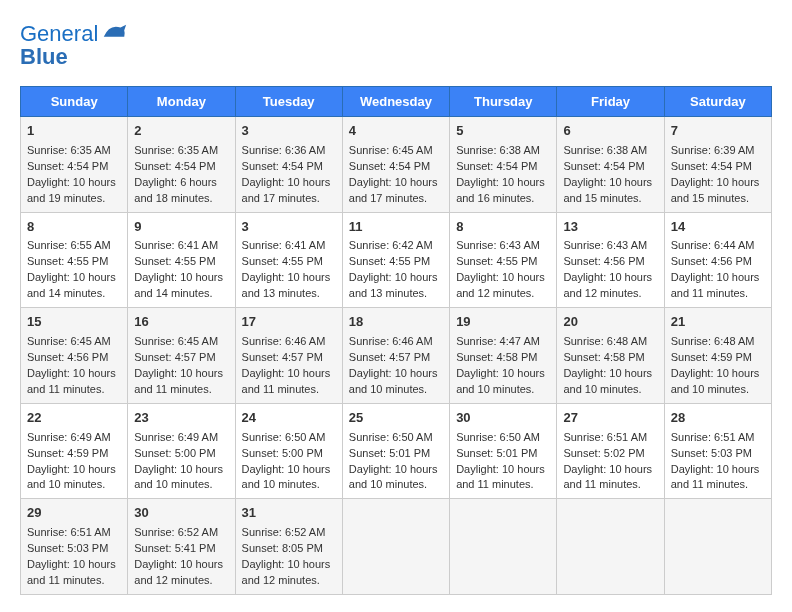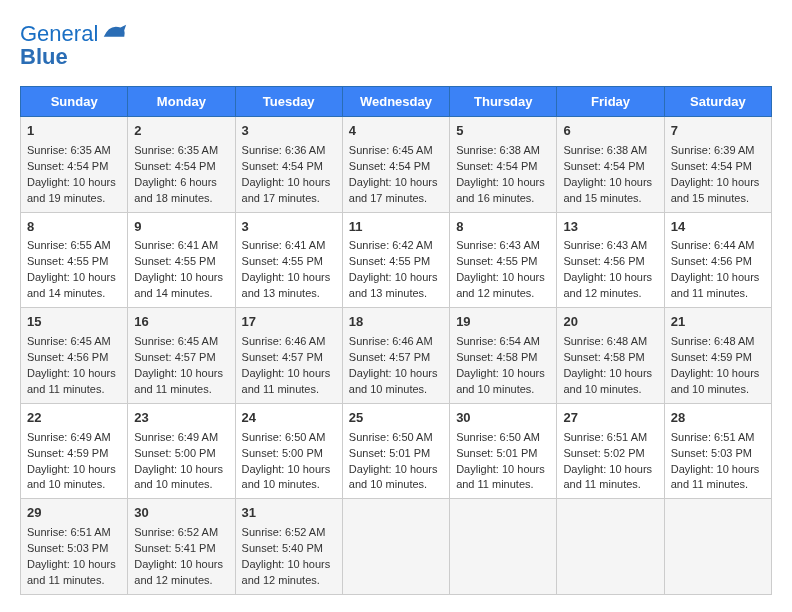--- a/index.html
+++ b/index.html
@@ -137,36 +137,36 @@
         <td><span class="day-num">11</span><span>Sunrise: 6:42 AM</span><br><span>Sunset: 4:55 PM</span><br><span>Daylight: 10 hours and 13 minutes.</span></td>
         <td><span class="day-num">8</span><span>Sunrise: 6:43 AM</span><br><span>Sunset: 4:55 PM</span><br><span>Daylight: 10 hours and 12 minutes.</span></td>
         <td><span class="day-num">13</span><span>Sunrise: 6:43 AM</span><br><span>Sunset: 4:56 PM</span><br><span>Daylight: 10 hours and 12 minutes.</span></td>
         <td><span class="day-num">14</span><span>Sunrise: 6:44 AM</span><br><span>Sunset: 4:56 PM</span><br><span>Daylight: 10 hours and 11 minutes.</span></td>
       </tr>
       <tr>
         <td><span class="day-num">15</span><span>Sunrise: 6:45 AM</span><br><span>Sunset: 4:56 PM</span><br><span>Daylight: 10 hours and 11 minutes.</span></td>
         <td><span class="day-num">16</span><span>Sunrise: 6:45 AM</span><br><span>Sunset: 4:57 PM</span><br><span>Daylight: 10 hours and 11 minutes.</span></td>
         <td><span class="day-num">17</span><span>Sunrise: 6:46 AM</span><br><span>Sunset: 4:57 PM</span><br><span>Daylight: 10 hours and 11 minutes.</span></td>
         <td><span class="day-num">18</span><span>Sunrise: 6:46 AM</span><br><span>Sunset: 4:57 PM</span><br><span>Daylight: 10 hours and 10 minutes.</span></td>
-        <td><span class="day-num">19</span><span>Sunrise: 6:54 AM</span><br><span>Sunset: 4:58 PM</span><br><span>Daylight: 10 hours and 10 minutes.</span></td>
+        <td><span class="day-num">19</span><span>Sunrise: 4:47 AM</span><br><span>Sunset: 4:58 PM</span><br><span>Daylight: 10 hours and 10 minutes.</span></td>
         <td><span class="day-num">20</span><span>Sunrise: 6:48 AM</span><br><span>Sunset: 4:58 PM</span><br><span>Daylight: 10 hours and 10 minutes.</span></td>
         <td><span class="day-num">21</span><span>Sunrise: 6:48 AM</span><br><span>Sunset: 4:59 PM</span><br><span>Daylight: 10 hours and 10 minutes.</span></td>
       </tr>
       <tr>
         <td><span class="day-num">22</span><span>Sunrise: 6:49 AM</span><br><span>Sunset: 4:59 PM</span><br><span>Daylight: 10 hours and 10 minutes.</span></td>
         <td><span class="day-num">23</span><span>Sunrise: 6:49 AM</span><br><span>Sunset: 5:00 PM</span><br><span>Daylight: 10 hours and 10 minutes.</span></td>
         <td><span class="day-num">24</span><span>Sunrise: 6:50 AM</span><br><span>Sunset: 5:00 PM</span><br><span>Daylight: 10 hours and 10 minutes.</span></td>
         <td><span class="day-num">25</span><span>Sunrise: 6:50 AM</span><br><span>Sunset: 5:01 PM</span><br><span>Daylight: 10 hours and 10 minutes.</span></td>
         <td><span class="day-num">30</span><span>Sunrise: 6:50 AM</span><br><span>Sunset: 5:01 PM</span><br><span>Daylight: 10 hours and 11 minutes.</span></td>
         <td><span class="day-num">27</span><span>Sunrise: 6:51 AM</span><br><span>Sunset: 5:02 PM</span><br><span>Daylight: 10 hours and 11 minutes.</span></td>
         <td><span class="day-num">28</span><span>Sunrise: 6:51 AM</span><br><span>Sunset: 5:03 PM</span><br><span>Daylight: 10 hours and 11 minutes.</span></td>
       </tr>
       <tr>
         <td><span class="day-num">29</span><span>Sunrise: 6:51 AM</span><br><span>Sunset: 5:03 PM</span><br><span>Daylight: 10 hours and 11 minutes.</span></td>
         <td><span class="day-num">30</span><span>Sunrise: 6:52 AM</span><br><span>Sunset: 5:41 PM</span><br><span>Daylight: 10 hours and 12 minutes.</span></td>
-        <td><span class="day-num">31</span><span>Sunrise: 6:52 AM</span><br><span>Sunset: 5:40 PM</span><br><span>Daylight: 10 hours and 12 minutes.</span></td>
+        <td><span class="day-num">31</span><span>Sunrise: 6:52 AM</span><br><span>Sunset: 8:05 PM</span><br><span>Daylight: 10 hours and 12 minutes.</span></td>
         <td class="empty-cell"></td>
         <td class="empty-cell"></td>
         <td class="empty-cell"></td>
         <td class="empty-cell"></td>
       </tr>
     </tbody>
 </table>
 
 </body></html>

